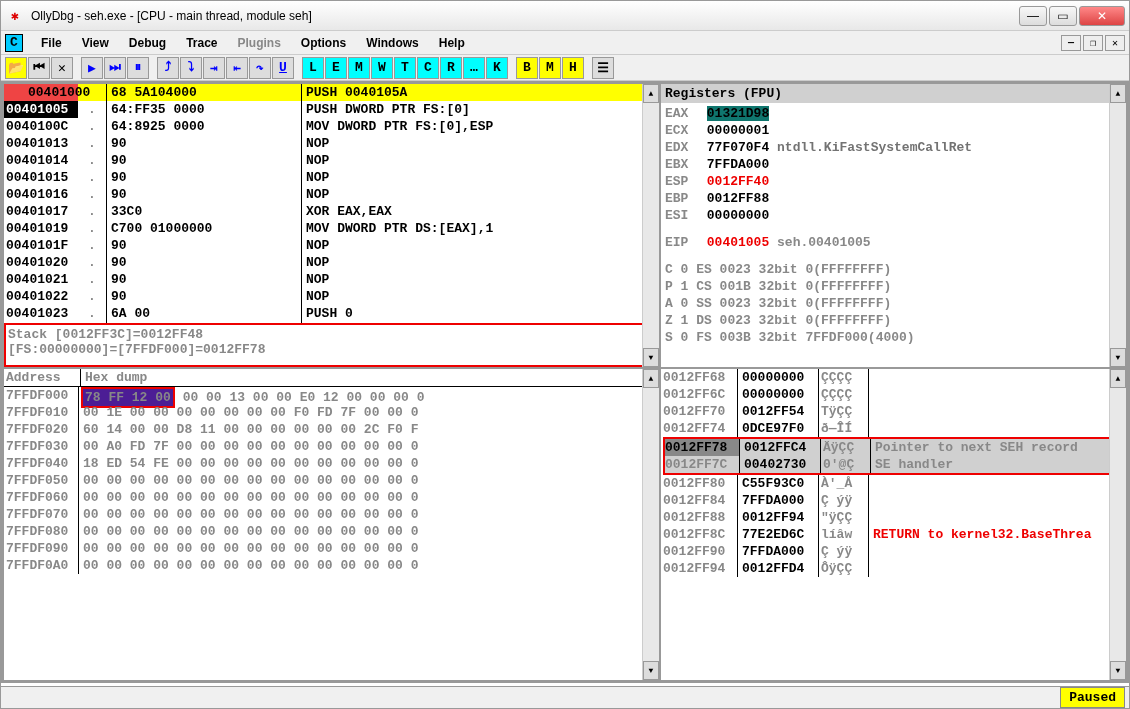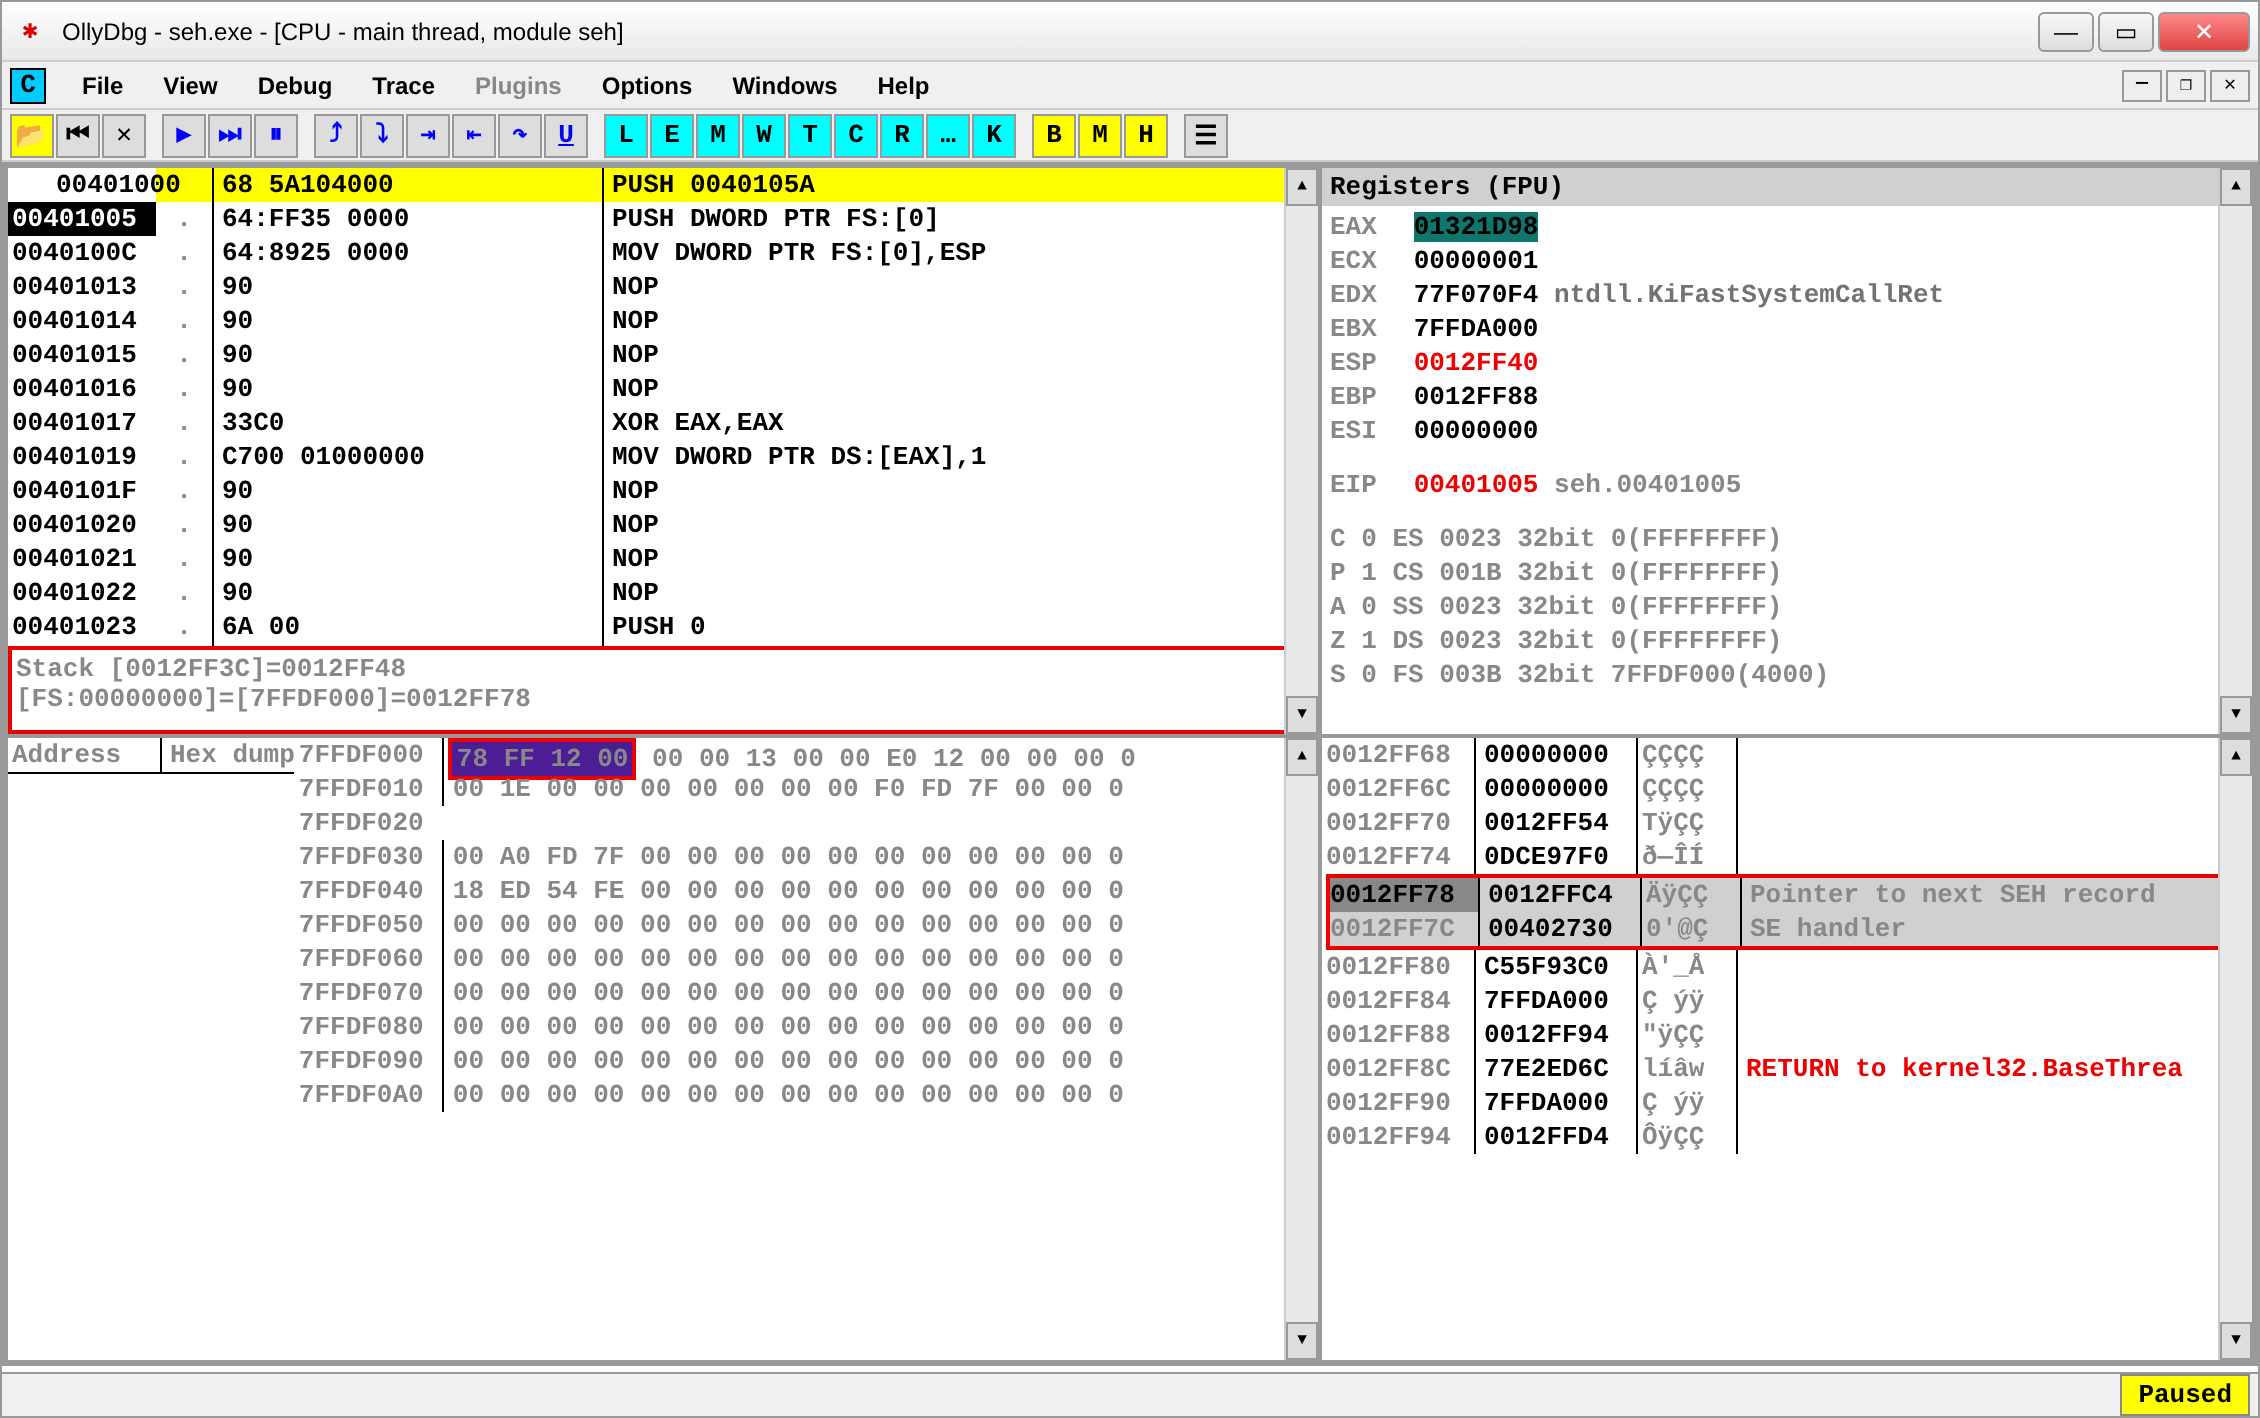--- a/index.html
+++ b/index.html
@@ -40,21 +40,21 @@
 .row-black .col-addr{background:#000;color:#fff}
 .info-box{border-top:2px solid #e00;border-left:2px solid #e00;border-right:2px solid #e00;border-bottom:2px solid #e00;padding:2px;height:44px;color:#888}
 .registers{grid-column:2;grid-row:1}
 .reg-header{background:#d0d0d0;padding:2px 4px;color:#000;font-family:'Courier New'}
 .reg-body{padding:2px 4px}
 .reg-line{height:17px;line-height:17px;color:#888}
 .reg-name{display:inline-block;width:34px;color:#888}
 .reg-val{color:#000}
 .reg-red{color:#e00}
 .reg-highlight{background:#0f766e}
-.bottom-left{grid-column:1;grid-row:2;display:flex;flex-direction:row}
+.bottom-left{grid-column:1;grid-row:2;display:flex;flex-direction:column}
 .dump-header{display:flex;border-bottom:1px solid #000;color:#888;padding-left:2px;height:18px;line-height:18px}
 .dump-col-addr{width:74px}
 .dump-col-hex{flex:1;border-left:1px solid #000;padding-left:4px}
 .dump-rows{flex:1;overflow:hidden}
 .dump-row{display:flex;height:17px;line-height:17px;color:#888}
 .dump-addr{width:74px;padding-left:2px}
 .dump-hex{flex:1;padding-left:4px;border-left:1px solid #000;letter-spacing:0}
 .hex-highlight{background:#4c1d95;border:2px solid #e00;display:inline-block;padding:0 2px;margin-left:-2px}
 .stack{grid-column:2;grid-row:2}
 .stack-rows{padding-left:2px}
@@ -131,21 +131,21 @@
     <div class="tb-btn tb-yellow">M</div>
     <div class="tb-btn tb-yellow">H</div>
     <div class="tb-sep"></div>
     <div class="tb-btn tb-grey">☰</div>
   </div>
 
   <div class="content">
     <div class="pane disasm">
       <div class="disasm-rows" id="disasm-rows">
           <div class="disasm-row row-yellow">
-            <span class="col-addr" style="background: #ffffff; padding-left: 24px;">00401000</span>
+            <span class="col-addr" style="background: #ef4444; padding-left: 24px;">00401000</span>
             <span class="col-dot"></span>
             <span class="col-bytes">68 5A104000</span>
             <span class="col-asm">PUSH 0040105A</span>
           </div>
           <div class="disasm-row row-black">
             <span class="col-addr">00401005</span>
             <span class="col-dot">.</span>
             <span class="col-bytes">64:FF35 0000</span>
             <span class="col-asm">PUSH DWORD PTR FS:[0]</span>
           </div>
@@ -266,20 +266,21 @@
           <div class="dump-row">
             <span class="dump-addr">7FFDF000</span>
             <span class="dump-hex"><span class="hex-highlight">78 FF 12 00</span> 00 00 13 00 00 E0 12 00 00 00 0</span>
           </div>
           <div class="dump-row">
             <span class="dump-addr">7FFDF010</span>
             <span class="dump-hex">00 1E 00 00 00 00 00 00 00 F0 FD 7F 00 00 0</span>
           </div>
           <div class="dump-row">
             <span class="dump-addr">7FFDF020</span>
+            <span class="dump-hex">60 14 00 00 D8 11 00 00 00 00 00 00 2C F0 F</span>
           </div>
           <div class="dump-row">
             <span class="dump-addr">7FFDF030</span>
             <span class="dump-hex">00 A0 FD 7F 00 00 00 00 00 00 00 00 00 00 0</span>
           </div>
           <div class="dump-row">
             <span class="dump-addr">7FFDF040</span>
             <span class="dump-hex">18 ED 54 FE 00 00 00 00 00 00 00 00 00 00 0</span>
           </div>
           <div class="dump-row">

